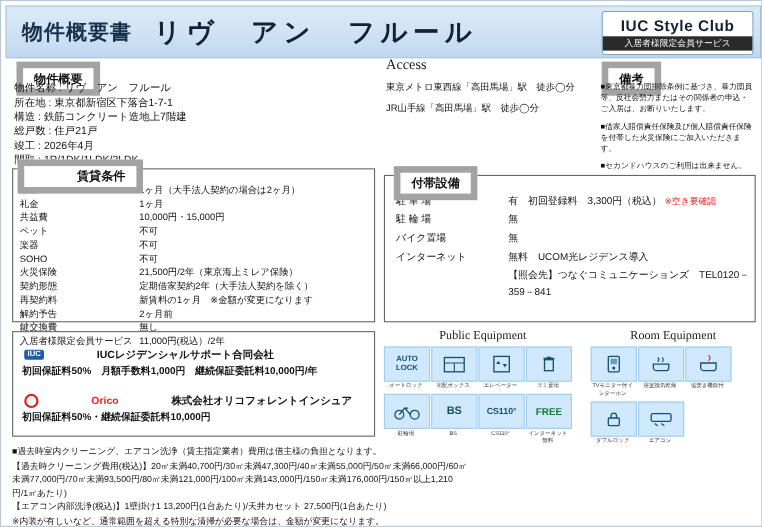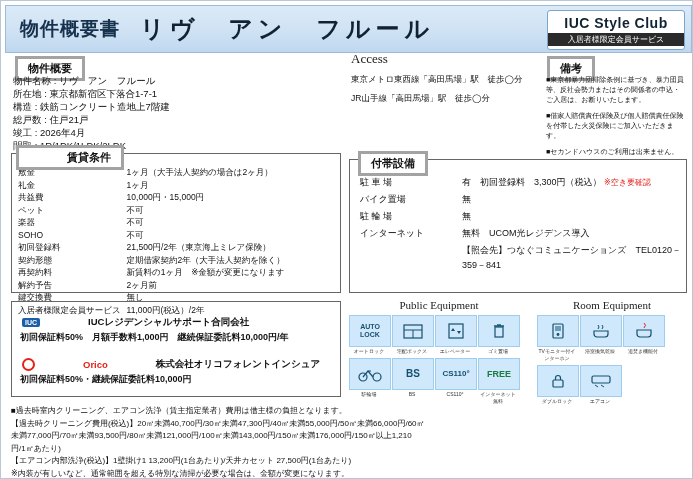--- a/index.html
+++ b/index.html
@@ -32,21 +32,21 @@
     display:flex;flex-direction:column;align-items:center;justify-content:center;
   }
   .hdr-badge .b1{font-size:14px;font-weight:bold;color:#123;letter-spacing:.5px;}
   .hdr-badge .b2{
     font-size:8px;color:#fff;background:#2a2a2a;width:100%;text-align:center;
     padding:1px 0;margin-top:2px;
   }
 
   
   .pill{
-    display:inline-block;background:#fff;border:3px solid #a3a3a3;
+    display:inline-block;background:#fff;border:6px solid #a3a3a3;
     font-size:11px;font-weight:bold;padding:2px 10px;
   }
 
   .box{position:absolute;box-sizing:border-box;}
 
   
   #outline{left:10px;top:56px;width:330px;height:86px;}
   #outline .pill{position:absolute;left:4px;top:-1px;}
   #outline .body{
     position:absolute;left:2px;top:17px;width:326px;
@@ -178,21 +178,21 @@
           </tr>
       <tr>
             <td class="k">楽器</td>
             <td>不可</td>
           </tr>
       <tr>
             <td class="k">SOHO</td>
             <td>不可</td>
           </tr>
       <tr>
-            <td class="k">初回登録料</td>
+            <td class="k">火災保険</td>
             <td>21,500円/2年（東京海上ミレア保険）</td>
           </tr>
       <tr>
             <td class="k">契約形態</td>
             <td>定期借家契約2年（大手法人契約を除く）</td>
           </tr>
       <tr>
             <td class="k">再契約料</td>
             <td>新賃料の1ヶ月　※金額が変更になります</td>
           </tr>
@@ -214,25 +214,25 @@
 
   <div class="box" id="equip">
     <span class="pill">付帯設備</span>
     <table>
       <tbody>
           <tr>
         <td class="k">駐 車 場</td>
         <td><span>有　初回登録料　3,300円（税込）</span> <span class="red">※空き要確認</span></td>
       </tr>
       <tr>
-        <td class="k">バイク置場</td>
+        <td class="k">駐 輪 場</td>
         <td>無</td>
       </tr>
       <tr>
-        <td class="k">駐 輪 場</td>
+        <td class="k">バイク置場</td>
         <td>無</td>
       </tr>
       <tr>
         <td class="k">インターネット</td>
         <td>無料　UCOM光レジデンス導入</td>
       </tr>
       <tr>
         <td class="k"></td>
         <td>【照会先】つなぐコミュニケーションズ　TEL0120－359－841</td>
       </tr>

